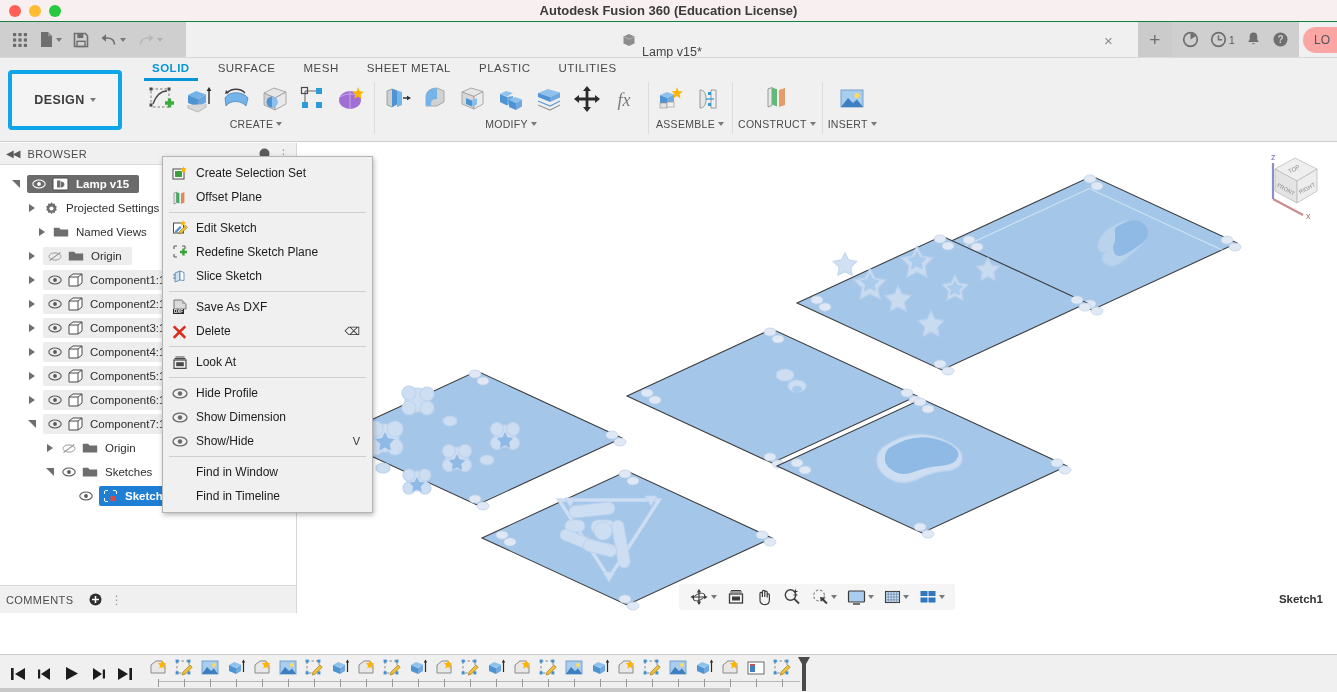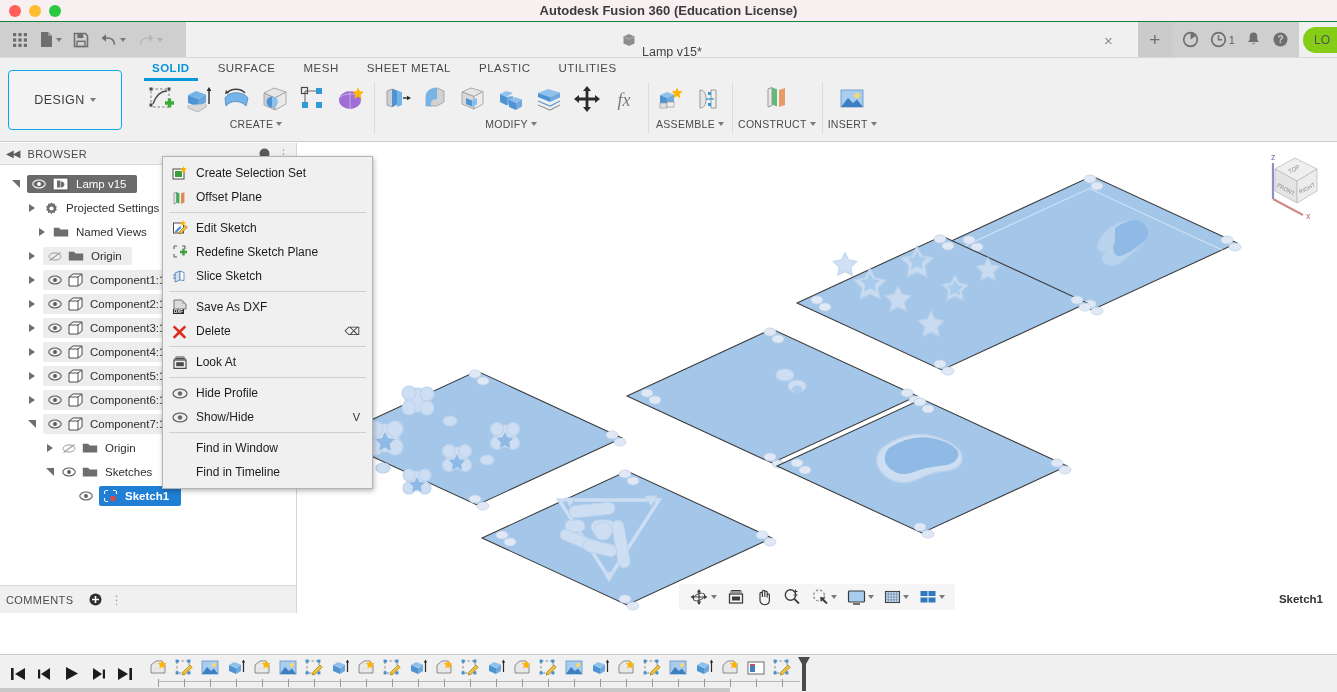--- a/index.html
+++ b/index.html
@@ -64,36 +64,36 @@
     width: 34px; height: 100%; background: #cbcbcb;
     display: flex; align-items: center; justify-content: center;
     color: #6e6e6e; font-size: 19px; font-weight: 300;
   }
   .qat-icons {
     display: flex; align-items: center; gap: 11px; padding: 0 10px;
     background: #cfcfcf; height: 100%;
   }
   .badge-num { font-size: 11px; color: #5d5d5d; margin-left: 2px; }
   .login-pill {
-    height: 26px; background: #84cc16; border-radius: 13px 0 0 13px;
+    height: 26px; background: #fca5a5; border-radius: 13px 0 0 13px;
     display: flex; align-items: center; padding: 0 7px 0 11px;
     font-size: 12px; color: #555; margin-left: 4px;
   }
 
   
   .ribbon {
     height: 84px; background: #f0f0f0;
     border-bottom: 1px solid #cdcdcd;
     display: flex; align-items: flex-start; position: relative;
   }
   .design-box {
     width: 114px; height: 60px; margin: 12px 8px 0 8px;
-    border: 1px solid #0ea5e9; border-radius: 4px; background: #f4f4f4;
+    border: 4px solid #0ea5e9; border-radius: 4px; background: #f4f4f4;
     display: flex; align-items: center; justify-content: center; gap: 5px;
-    font-size: 12.5px; font-weight: normal; color: #3c3c3c; letter-spacing: .4px;
+    font-size: 12.5px; font-weight: bold; color: #3c3c3c; letter-spacing: .4px;
   }
   .ribbon-main { flex: 1; position: relative; }
   .tabs-row {
     display: flex; align-items: center; height: 20px; gap: 0; padding-left: 8px;
   }
   .rtab {
     font-size: 11.5px; color: #4a4a4a; letter-spacing: .5px;
     padding: 0 14px; position: relative; height: 20px; line-height: 20px;
     text-align: center;
   }
@@ -147,21 +147,21 @@
   }
   .disc {
     width: 12px; display: inline-flex; justify-content: center; align-items: center;
   }
   .disc .tri-r { width: 0; height: 0; border-top: 4.5px solid transparent;
                  border-bottom: 4.5px solid transparent; border-left: 6px solid #6e6e6e; }
   .disc .tri-d { width: 0; height: 0; border-left: 8px solid transparent;
                  border-top: 8px solid #6e6e6e; }
   .eye { width: 16px; display: inline-flex; justify-content: center; }
   .tlabel { margin-left: 2px; }
-  .trow.root .tlabel { font-weight: normal; color: #fff; }
+  .trow.root .tlabel { font-weight: bold; color: #fff; }
   .root-hl {
     background: #6b6b6b; border-radius: 2px; display: inline-flex;
     align-items: center; gap: 5px; padding: 2px 10px 2px 4px;
   }
   .row-hl {
     background: #ededed; border-radius: 2px; display: inline-flex;
     align-items: center; gap: 5px; padding: 3px 10px 3px 4px;
   }
   .sel-hl {
     background: #1f7fd4; border-radius: 2px; display: inline-flex;
@@ -1507,20 +1507,29 @@
   <div class="ctxitem">
     <span class="ci-ico">
       <svg width="16" height="11" viewBox="0 0 16 11">
           <ellipse cx="8" cy="5.5" rx="7" ry="4.4" fill="none" stroke="#6a6a6a" stroke-width="1.3"></ellipse>
           <circle cx="8" cy="5.5" r="2.2" fill="#6a6a6a"></circle>
         </svg>
     </span>
     <span class="ci-label">Hide Profile</span>
   </div>
 
+  <div class="ctxitem">
+    <span class="ci-ico">
+      <svg width="16" height="11" viewBox="0 0 16 11">
+          <ellipse cx="8" cy="5.5" rx="7" ry="4.4" fill="none" stroke="#6a6a6a" stroke-width="1.3"></ellipse>
+          <circle cx="8" cy="5.5" r="2.2" fill="#6a6a6a"></circle>
+        </svg>
+    </span>
+    <span class="ci-label">Show Dimension</span>
+  </div>
 
 
   <div class="ctxitem">
     <span class="ci-ico">
       <svg width="16" height="11" viewBox="0 0 16 11">
           <ellipse cx="8" cy="5.5" rx="7" ry="4.4" fill="none" stroke="#6a6a6a" stroke-width="1.3"></ellipse>
           <circle cx="8" cy="5.5" r="2.2" fill="#6a6a6a"></circle>
         </svg>
     </span>
     <span class="ci-label">Show/Hide</span>

